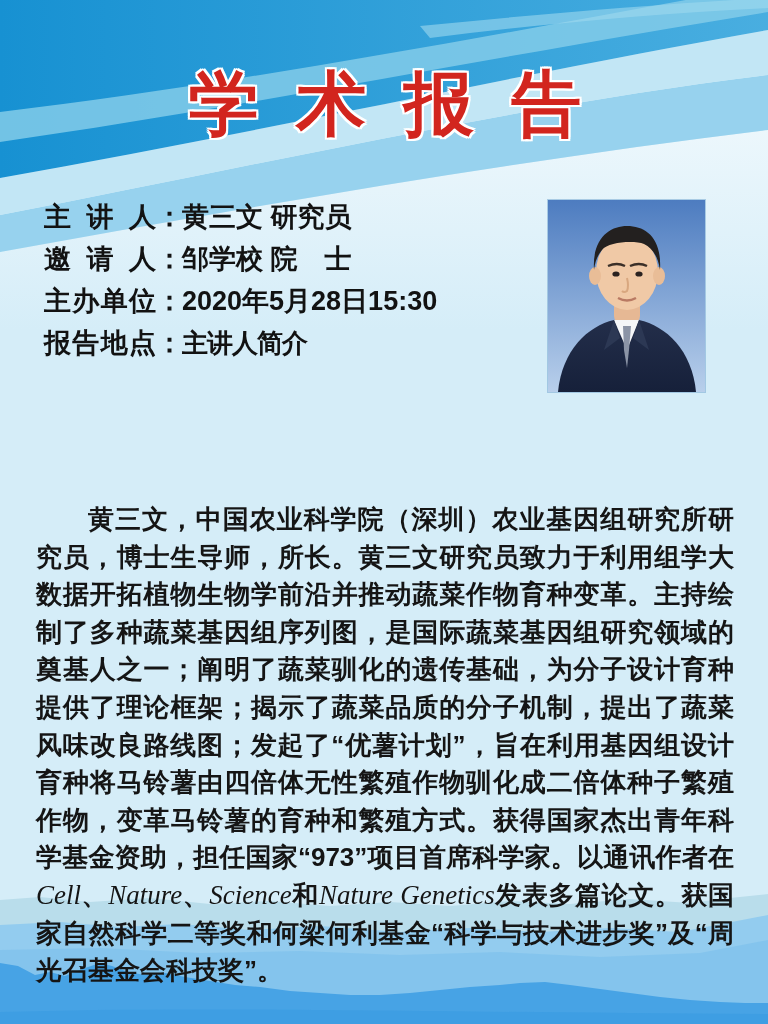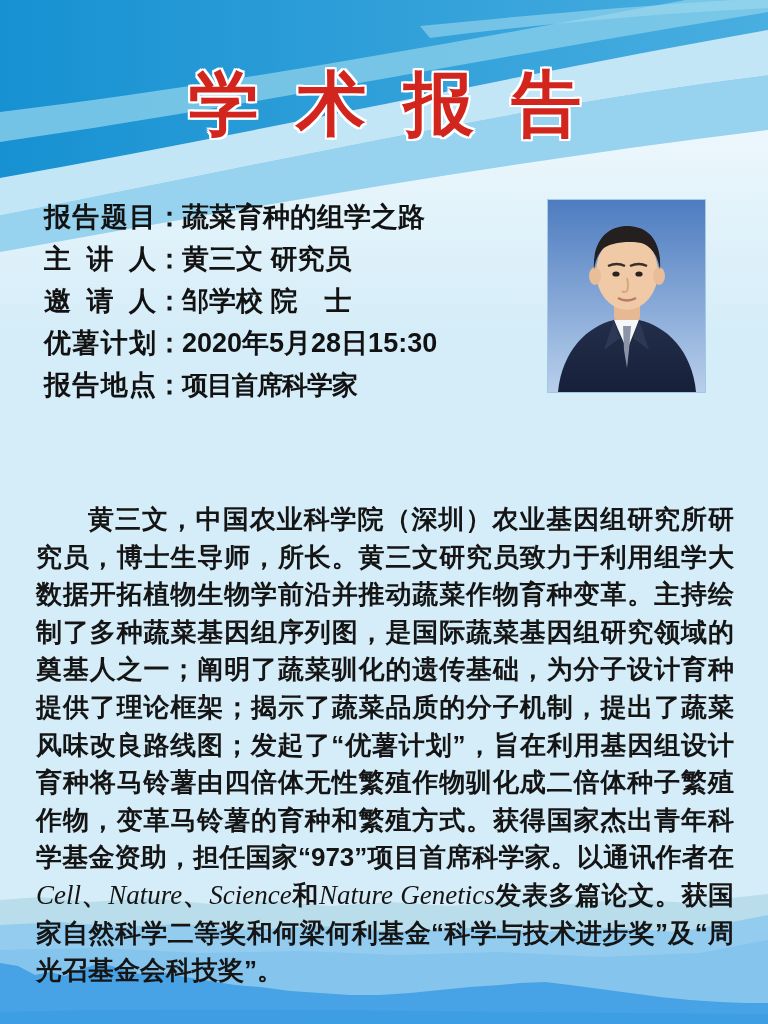--- a/index.html
+++ b/index.html
@@ -66,25 +66,24 @@
     <path d="M0,71 L60,68 120,73 180,70 250,76 320,72 400,78 470,74 540,78 610,74 680,78 768,61 L768,170 L0,170 Z" fill="#93ccef"></path>
     <path d="M0,96 L100,94 200,99 300,97 400,101 500,98 600,103 700,99 768,86 L768,170 L0,170 Z" fill="#7fc2ec" opacity="0.75"></path>
     <path d="M0,109 L18,112 35,121 50,118 65,122 85,114 100,109 112,112 128,118 145,121 165,119 185,123 210,127 235,131 260,133 290,137 320,139 350,141 380,141 410,139 440,136 470,133 500,131 520,129 545,128 570,131 600,135 630,139 660,143 690,146 720,148 745,149 768,149 L768,170 L0,170 Z" fill="#47a3e5"></path>
     <path d="M0,158 C200,152 400,158 768,160 L768,170 L0,170 Z" fill="#3d9de2" opacity="0.9"></path>
   </svg>
 
   <h1 class="title">学 术 报 告</h1>
 
   <div class="info">
     <div>
-        <div class="info-row"><span class="info-label">报告题目</span><span class="info-colon">：</span><span class="info-value">蔬菜育种的组学之路</span></div>
         <div class="info-row"><span class="info-label">主 讲 人</span><span class="info-colon">：</span><span class="info-value">黄三文 研究员</span></div>
         <div class="info-row"><span class="info-label">邀 请 人</span><span class="info-colon">：</span><span class="info-value">邹学校 院　士</span></div>
-        <div class="info-row"><span class="info-label">优薯计划</span><span class="info-colon">：</span><span class="info-value">2020年5月28日15:30</span></div>
-        <div class="info-row"><span class="info-label">报告地点</span><span class="info-colon">：</span><span class="info-value">项目首席科学家</span></div>
+        <div class="info-row"><span class="info-label">主办单位</span><span class="info-colon">：</span><span class="info-value">2020年5月28日15:30</span></div>
+        <div class="info-row"><span class="info-label">报告地点</span><span class="info-colon">：</span><span class="info-value">主讲人简介</span></div>
       </div>
   </div>
 
   <div class="photo" title="主讲人照片">
     <svg viewBox="0 0 157 192" aria-hidden="true">
       <defs>
         <linearGradient id="gPhotoBg" x1="0" y1="0" x2="0" y2="1">
           <stop offset="0" stop-color="#4d7cc0"></stop>
           <stop offset="1" stop-color="#b8cfeb"></stop>
         </linearGradient>

